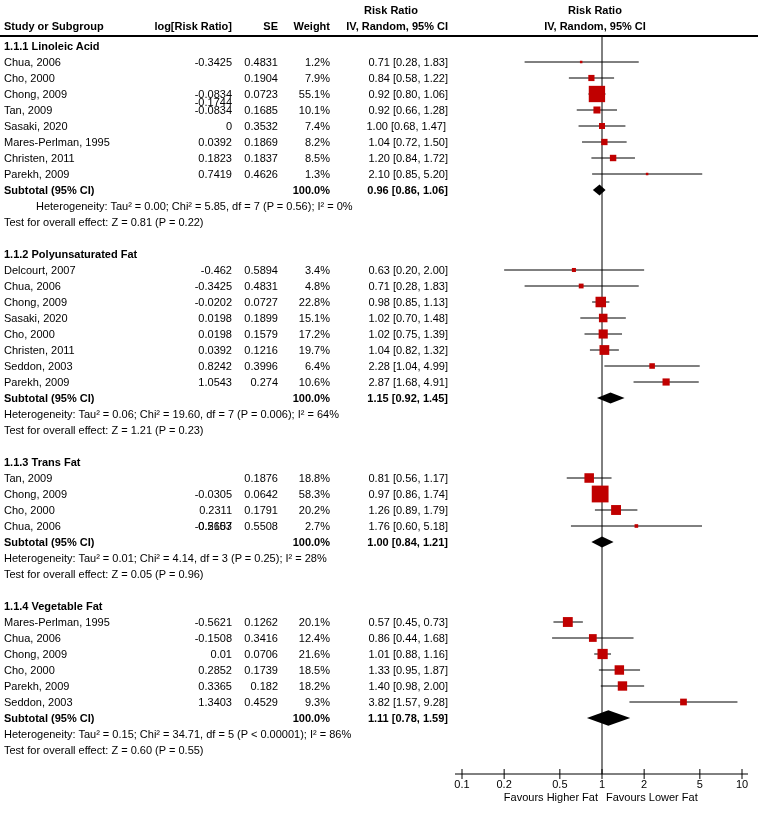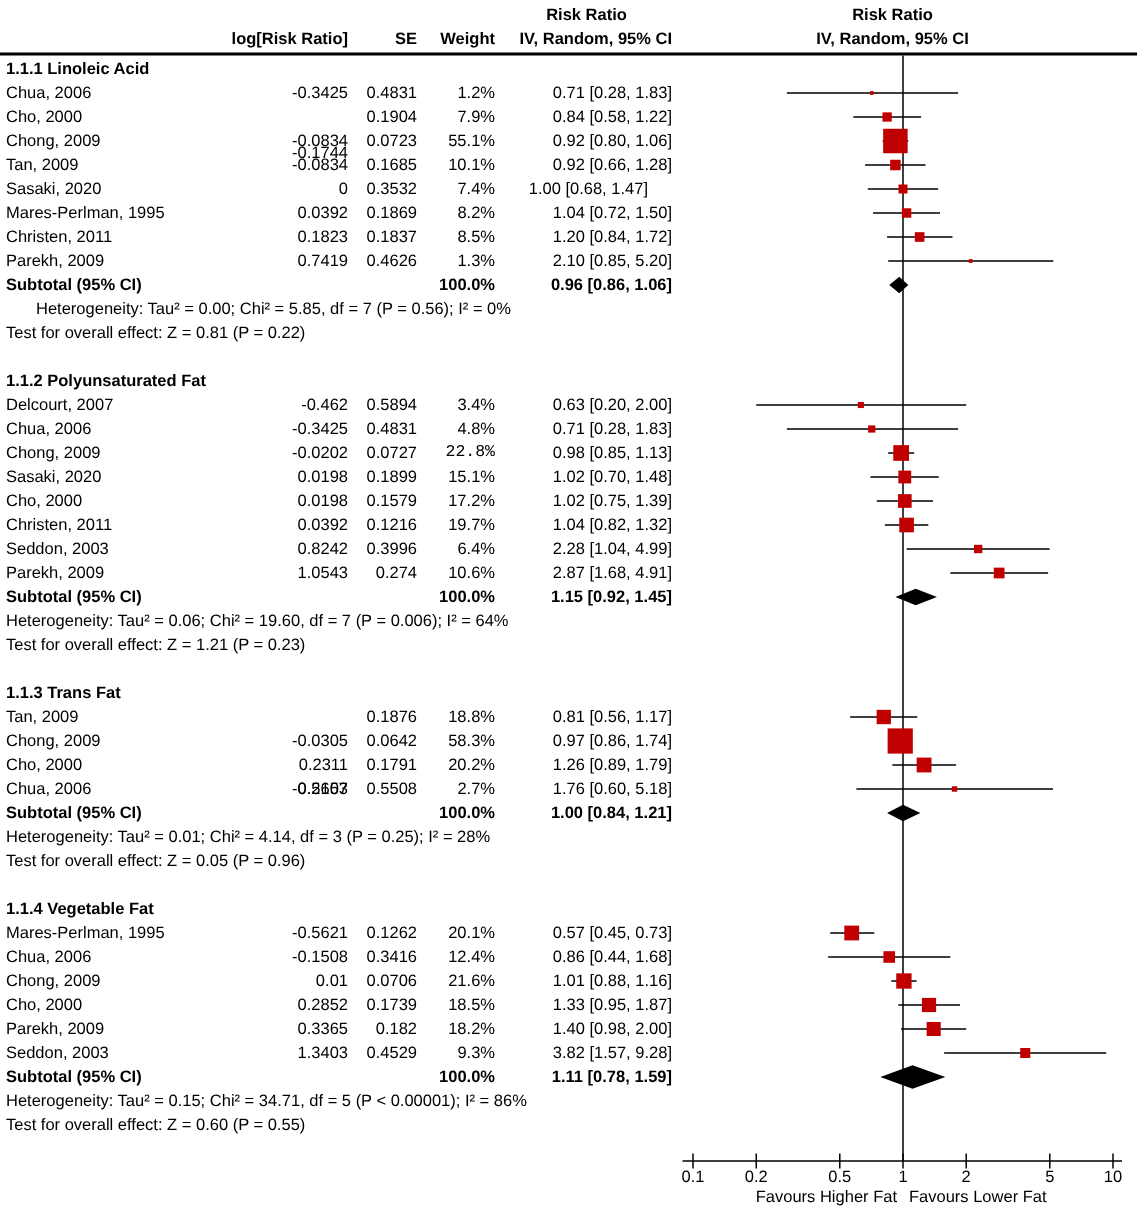--- a/index.html
+++ b/index.html
@@ -14,20 +14,21 @@
   #plot text{font-family:"Liberation Sans",sans-serif;font-size:11px;fill:#000;}
 </style>
 </head>
 <body>
 
 <div class="page">
 
   <div class="cell b c" style="left:331px;top:2px;width:120px;">Risk Ratio</div>
   <div class="cell b c" style="left:535px;top:2px;width:120px;">Risk Ratio</div>
 
+  <div class="cell b" style="left:4px;top:18px;width:160px;">Study or Subgroup</div>
   <div class="cell b r" style="left:140px;top:18px;width:92px;">log[Risk Ratio]</div>
   <div class="cell b r" style="left:236px;top:18px;width:42px;">SE</div>
   <div class="cell b r" style="left:282px;top:18px;width:48px;">Weight</div>
   <div class="cell b r" style="left:334px;top:18px;width:114px;">IV, Random, 95% CI</div>
   <div class="cell b c" style="left:525px;top:18px;width:140px;">IV, Random, 95% CI</div>
 
   <div class="rule"></div>
 
   <div id="rows">
       <div class="cell b" style="left: 4px; top: 38px; width: 320px;">1.1.1 Linoleic Acid</div>
@@ -48,56 +49,56 @@
       <div class="cell r" style="left: 334px; top: 86px; width: 114px;">0.92 [0.80, 1.06]</div>
       <div class="cell" style="left: 4px; top: 102px; width: 142px;">Tan, 2009</div>
       <div class="cell r" style="left: 140px; top: 102px; width: 92px;">-0.0834</div>
       <div class="cell r" style="left: 236px; top: 102px; width: 42px;">0.1685</div>
       <div class="cell r" style="left: 282px; top: 102px; width: 48px;">10.1%</div>
       <div class="cell r" style="left: 334px; top: 102px; width: 114px;">0.92 [0.66, 1.28]</div>
       <div class="cell" style="left: 4px; top: 118px; width: 142px;">Sasaki, 2020</div>
       <div class="cell r" style="left: 140px; top: 118px; width: 92px;">0</div>
       <div class="cell r" style="left: 236px; top: 118px; width: 42px;">0.3532</div>
       <div class="cell r" style="left: 282px; top: 118px; width: 48px;">7.4%</div>
-      <div class="cell r" style="left: 318px; top: 118px; width: 114px;">1.00 [0.68, 1.47]</div>
+      <div class="cell r" style="left: 332px; top: 118px; width: 114px;">1.00 [0.68, 1.47]</div>
       <div class="cell" style="left: 4px; top: 134px; width: 142px;">Mares-Perlman, 1995</div>
       <div class="cell r" style="left: 140px; top: 134px; width: 92px;">0.0392</div>
       <div class="cell r" style="left: 236px; top: 134px; width: 42px;">0.1869</div>
       <div class="cell r" style="left: 282px; top: 134px; width: 48px;">8.2%</div>
       <div class="cell r" style="left: 334px; top: 134px; width: 114px;">1.04 [0.72, 1.50]</div>
       <div class="cell" style="left: 4px; top: 150px; width: 142px;">Christen, 2011</div>
       <div class="cell r" style="left: 140px; top: 150px; width: 92px;">0.1823</div>
       <div class="cell r" style="left: 236px; top: 150px; width: 42px;">0.1837</div>
       <div class="cell r" style="left: 282px; top: 150px; width: 48px;">8.5%</div>
       <div class="cell r" style="left: 334px; top: 150px; width: 114px;">1.20 [0.84, 1.72]</div>
       <div class="cell" style="left: 4px; top: 166px; width: 142px;">Parekh, 2009</div>
       <div class="cell r" style="left: 140px; top: 166px; width: 92px;">0.7419</div>
       <div class="cell r" style="left: 236px; top: 166px; width: 42px;">0.4626</div>
       <div class="cell r" style="left: 282px; top: 166px; width: 48px;">1.3%</div>
       <div class="cell r" style="left: 334px; top: 166px; width: 114px;">2.10 [0.85, 5.20]</div>
       <div class="cell b" style="left: 4px; top: 182px; width: 220px;">Subtotal (95% CI)</div>
       <div class="cell r b" style="left: 282px; top: 182px; width: 48px;">100.0%</div>
       <div class="cell r b" style="left: 334px; top: 182px; width: 114px;">0.96 [0.86, 1.06]</div>
-      <div class="cell" style="left: 0; top: 198px; width: 450px; padding-left: 24px;">Heterogeneity: Tau² = 0.00; Chi² = 5.85, df = 7 (P = 0.56); I² = 0%</div>
+      <div class="cell" style="left: 12px; top: 198px; width: 450px; padding-left: 24px;">Heterogeneity: Tau² = 0.00; Chi² = 5.85, df = 7 (P = 0.56); I² = 0%</div>
       <div class="cell" style="left: 4px; top: 214px; width: 450px;">Test for overall effect: Z = 0.81 (P = 0.22)</div>
       <div class="cell b" style="left: 4px; top: 246px; width: 320px;">1.1.2 Polyunsaturated Fat</div>
       <div class="cell" style="left: 4px; top: 262px; width: 142px;">Delcourt, 2007</div>
       <div class="cell r" style="left: 140px; top: 262px; width: 92px;">-0.462</div>
       <div class="cell r" style="left: 236px; top: 262px; width: 42px;">0.5894</div>
       <div class="cell r" style="left: 282px; top: 262px; width: 48px;">3.4%</div>
       <div class="cell r" style="left: 334px; top: 262px; width: 114px;">0.63 [0.20, 2.00]</div>
       <div class="cell" style="left: 4px; top: 278px; width: 142px;">Chua, 2006</div>
       <div class="cell r" style="left: 140px; top: 278px; width: 92px;">-0.3425</div>
       <div class="cell r" style="left: 236px; top: 278px; width: 42px;">0.4831</div>
       <div class="cell r" style="left: 282px; top: 278px; width: 48px;">4.8%</div>
       <div class="cell r" style="left: 334px; top: 278px; width: 114px;">0.71 [0.28, 1.83]</div>
       <div class="cell" style="left: 4px; top: 294px; width: 142px;">Chong, 2009</div>
       <div class="cell r" style="left: 140px; top: 294px; width: 92px;">-0.0202</div>
       <div class="cell r" style="left: 236px; top: 294px; width: 42px;">0.0727</div>
-      <div class="cell r" style="left: 282px; top: 294px; width: 48px; font-family: Liberation Mono, monospace;">22.8%</div>
+      <div class="cell r" style="left: 282px; top: 294px; width: 48px;">22.8%</div>
       <div class="cell r" style="left: 334px; top: 294px; width: 114px;">0.98 [0.85, 1.13]</div>
       <div class="cell" style="left: 4px; top: 310px; width: 142px;">Sasaki, 2020</div>
       <div class="cell r" style="left: 140px; top: 310px; width: 92px;">0.0198</div>
       <div class="cell r" style="left: 236px; top: 310px; width: 42px;">0.1899</div>
       <div class="cell r" style="left: 282px; top: 310px; width: 48px;">15.1%</div>
       <div class="cell r" style="left: 334px; top: 310px; width: 114px;">1.02 [0.70, 1.48]</div>
       <div class="cell" style="left: 4px; top: 326px; width: 142px;">Cho, 2000</div>
       <div class="cell r" style="left: 140px; top: 326px; width: 92px;">0.0198</div>
       <div class="cell r" style="left: 236px; top: 326px; width: 42px;">0.1579</div>
       <div class="cell r" style="left: 282px; top: 326px; width: 48px;">17.2%</div>

